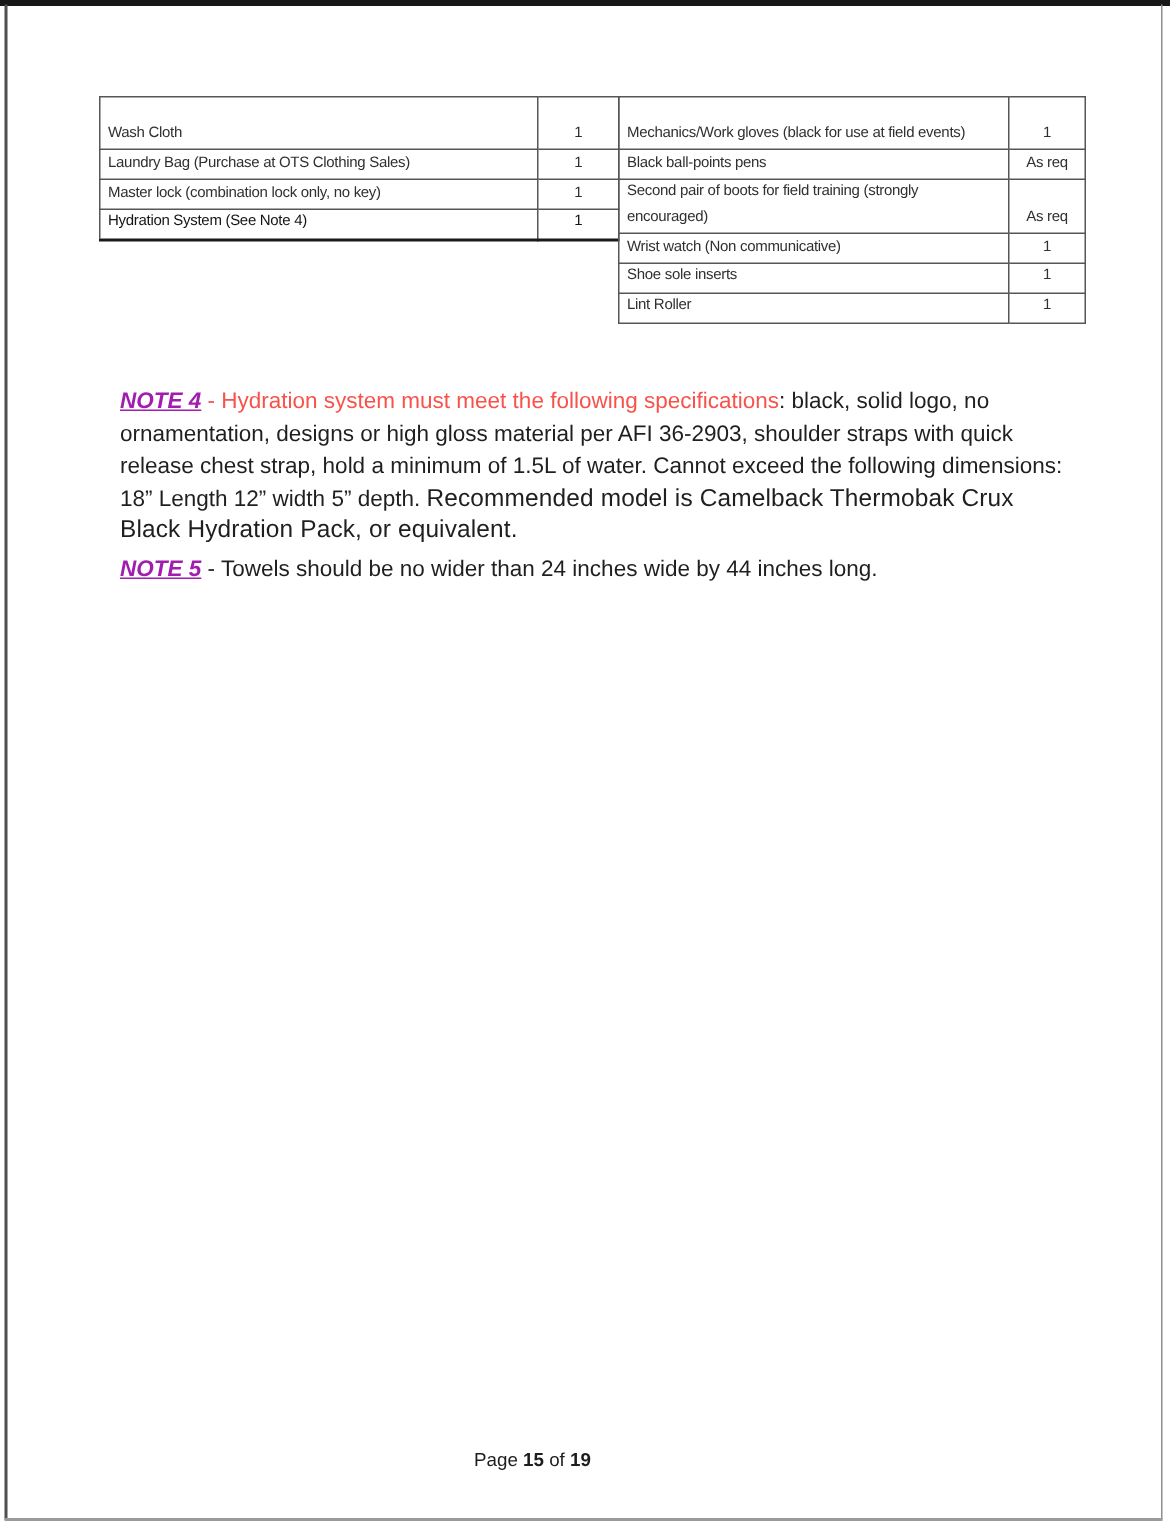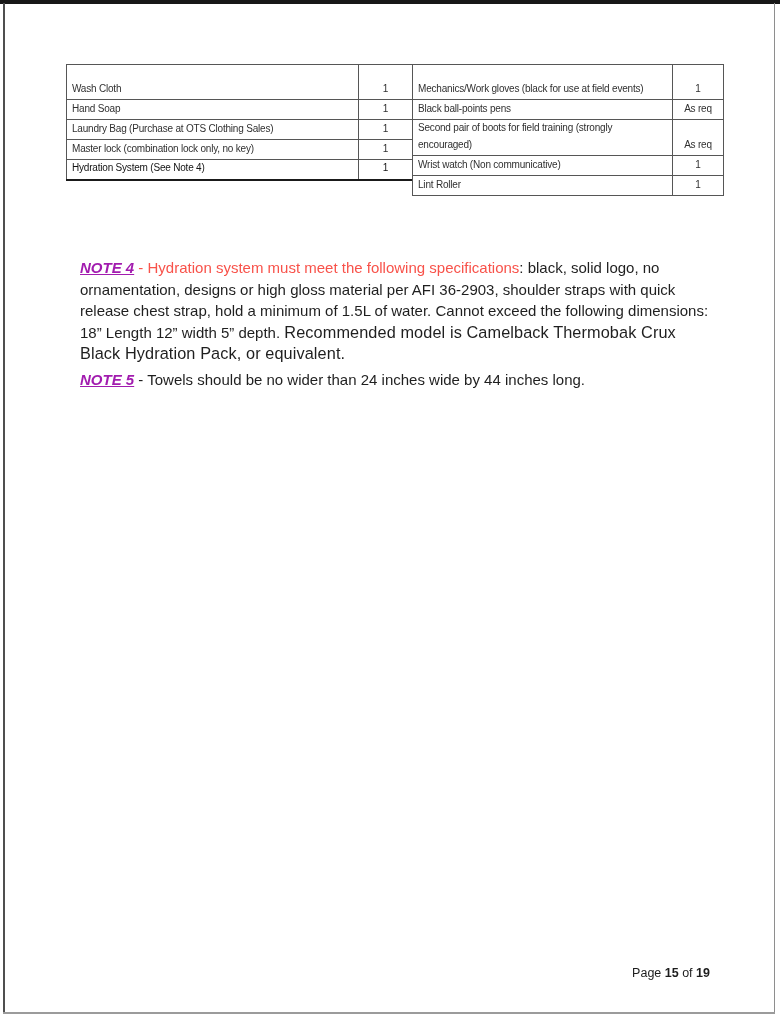--- a/index.html
+++ b/index.html
@@ -28,44 +28,40 @@
   tr.h19 { height:19px; }
   td.nowrap { white-space:nowrap; }
   tr.bold-row td { font-weight:400; color:#141414; }
 
   .notes { position:absolute; left:80px; top:257px; width:634px; font-size:15px; line-height:21.5px; color:#1f1f1f; }
   .note-label { font-weight:700; font-style:italic; text-decoration:underline; color:#a21caf; }
   .note-para { margin:0; }
   .note5 { margin-top:4px; }
   .big { font-size:16.3px; letter-spacing:0.1px; }
 
-  .footer { position:absolute; top:966px; left:0; width:710px; text-align:right; font-size:12.5px; color:#1d1d1d; }
+  .footer { position:absolute; top:966px; left:0; width:710px; text-align:center; font-size:12.5px; color:#1d1d1d; }
   .footer .b { font-weight:700; }
 </style>
 </head>
 <body>
 
 <div class="page">
   <div class="top-bar"></div>
   <div class="frame-left"></div>
   <div class="frame-right"></div>
   <div class="frame-bottom"></div>
 
   <table class="t t-left">
     <colgroup>
         <col style="width:292px">
         <col style="width:54px">
       </colgroup>
     <tbody>
       <tr class="h35">
         <td class="nowrap">Wash Cloth</td>
-        <td class="qty">1</td>
-      </tr>
-      <tr class="h20">
-        <td class="nowrap">Hand Soap</td>
         <td class="qty">1</td>
       </tr>
       <tr class="h20">
         <td class="nowrap">Laundry Bag (Purchase at OTS Clothing Sales)</td>
         <td class="qty">1</td>
       </tr>
       <tr class="h20">
         <td class="nowrap">Master lock (combination lock only, no key)</td>
         <td class="qty">1</td>
       </tr>
@@ -91,20 +87,24 @@
         <td class="qty">As req</td>
       </tr>
       <tr class="h35">
         <td>Second pair of boots for field training (strongly encouraged)</td>
         <td class="qty">As req</td>
       </tr>
       <tr class="h20">
         <td class="nowrap">Wrist watch (Non communicative)</td>
         <td class="qty">1</td>
       </tr>
+      <tr class="h19">
+        <td class="nowrap">Shoe sole inserts</td>
+        <td class="qty">1</td>
+      </tr>
       <tr class="h20">
         <td class="nowrap">Lint Roller</td>
         <td class="qty">1</td>
       </tr>
     </tbody>
   </table>
 
   <div class="notes">
     <p class="note-para"><span class="note-label">NOTE 4</span>
       <span class="red" style="color: rgb(248, 82, 74);">- Hydration system must meet the following specifications</span><span>: black, solid logo, no ornamentation, designs or high gloss material per AFI 36-2903, shoulder straps with quick release chest strap, hold a minimum of 1.5L of water. Cannot exceed the following dimensions: 18” Length 12” width 5” depth. </span><span class="big">Recommended model is Camelback Thermobak Crux Black Hydration Pack, or equivalent.</span></p>

